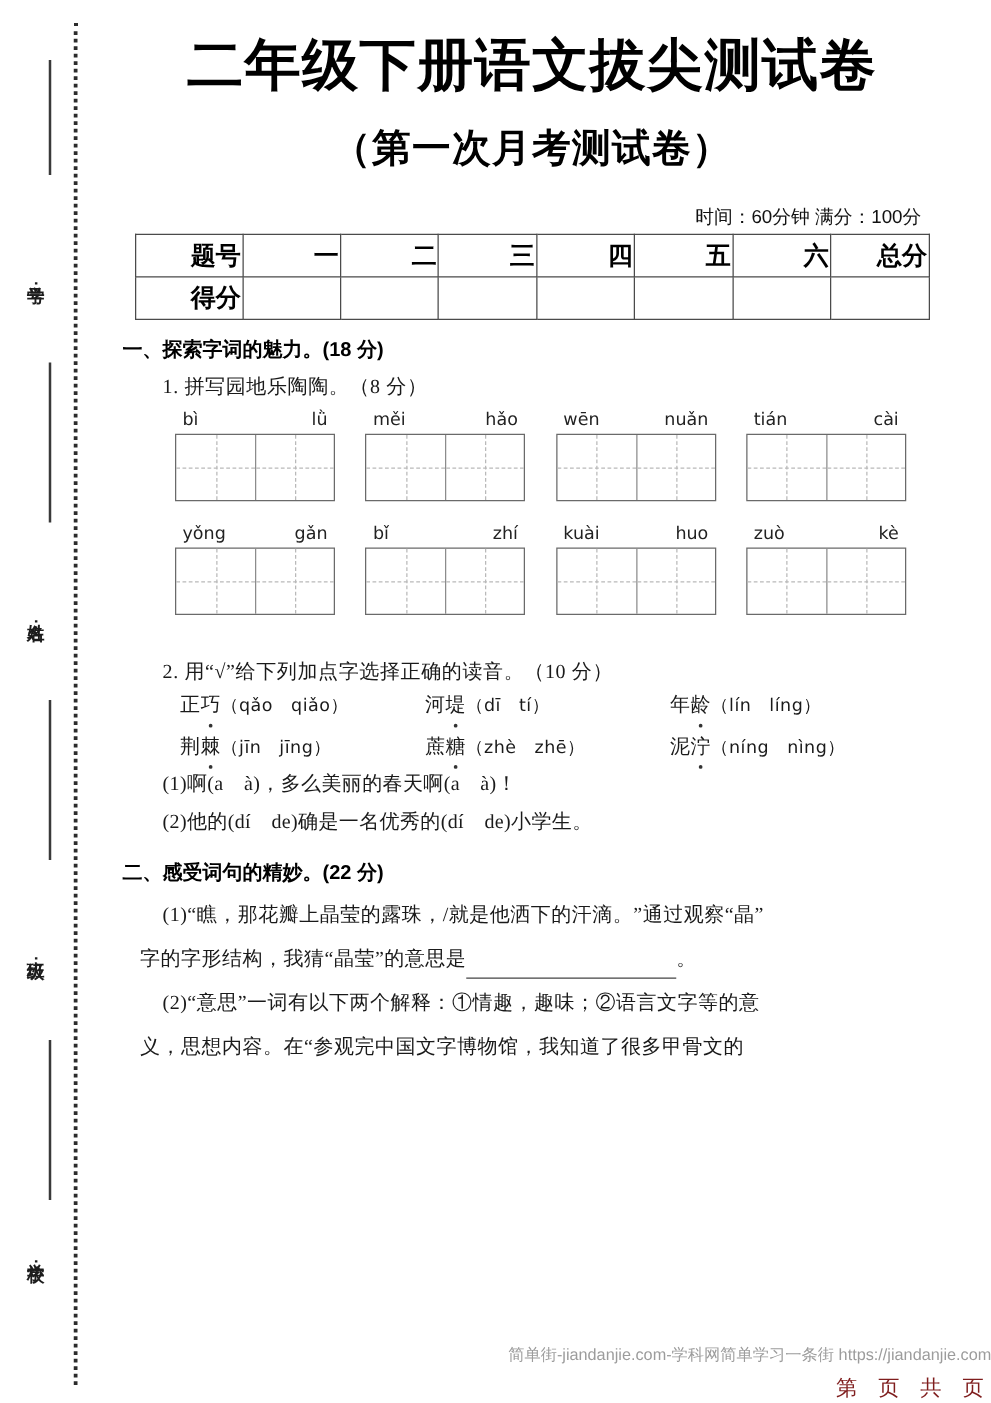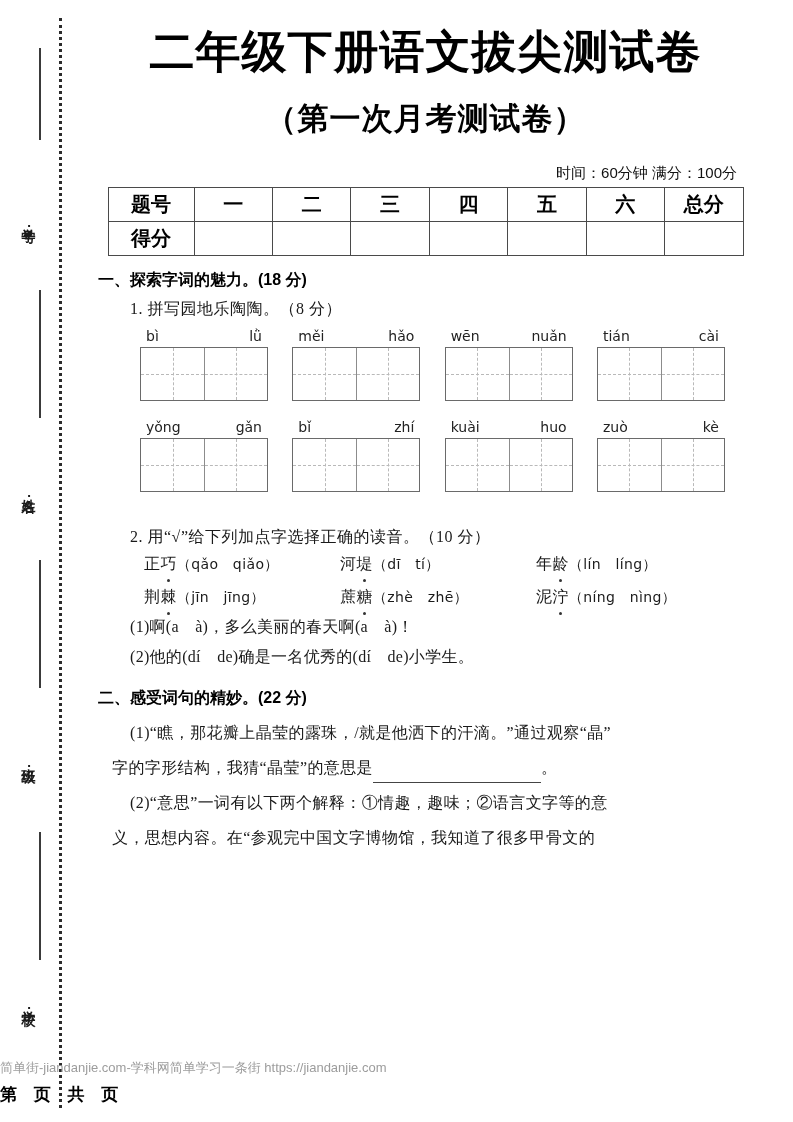--- a/index.html
+++ b/index.html
@@ -75,21 +75,21 @@
   
   .score-table {
     border-collapse: collapse;
     margin: 0 auto;
     width: 636px;
     table-layout: fixed;
   }
   .score-table td {
     border: 1px solid #4a4a4a;
     height: 34px;
-    text-align: center;
+    text-align: right;
     vertical-align: middle;
     font-family: "Liberation Sans", "DejaVu Sans", sans-serif;
     font-weight: 700;
     font-size: 20px;
     color: #000;
   }
   .score-table td.head-col { width: 86px; }
 
   
   .sec-title {
@@ -174,34 +174,34 @@
   .blank-ul {
     display: inline-block;
     border-bottom: 1px solid #444;
     width: 168px;
     height: 15px;
     vertical-align: bottom;
   }
 
   
   #footer {
-    position: absolute; left: 0; right: 0; bottom: 16px;
-    text-align: left;
+    position: absolute; left: 0; right: 0; bottom: 0;
+    text-align: right;
   }
   .footer-src {
     font-family: "Liberation Sans", "DejaVu Sans", sans-serif;
     font-size: 13px;
     color: #9c9c9c;
     margin-bottom: 6px;
   }
   .footer-page {
     font-family: "Liberation Sans", "DejaVu Sans", sans-serif;
     font-size: 17px;
-    font-weight: 700;
-    color: #000000;
+    font-weight: 400;
+    color: #7f1d1d;
     letter-spacing: 6px;
   }
 </style>
 </head>
 <body>
 
 <div id="seal-area">
   <div class="seal-dashed"></div>
 
   <div class="seal-rule" style="top:48px;height:92px;"></div>

